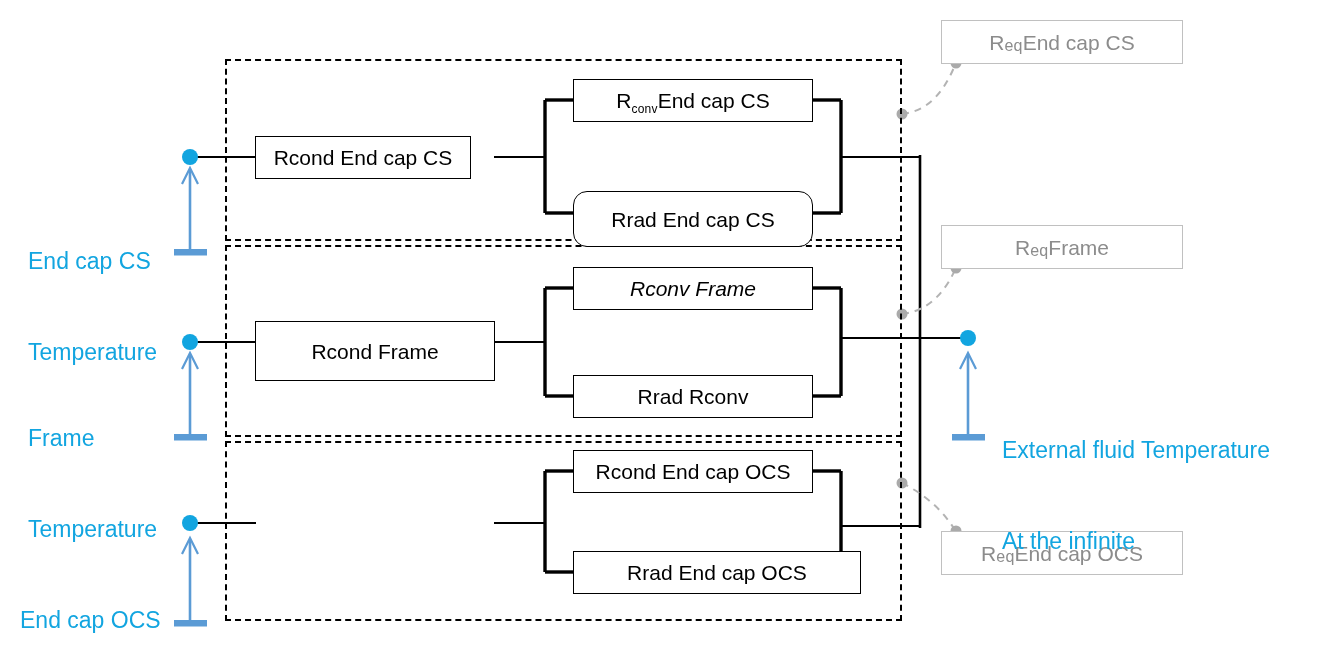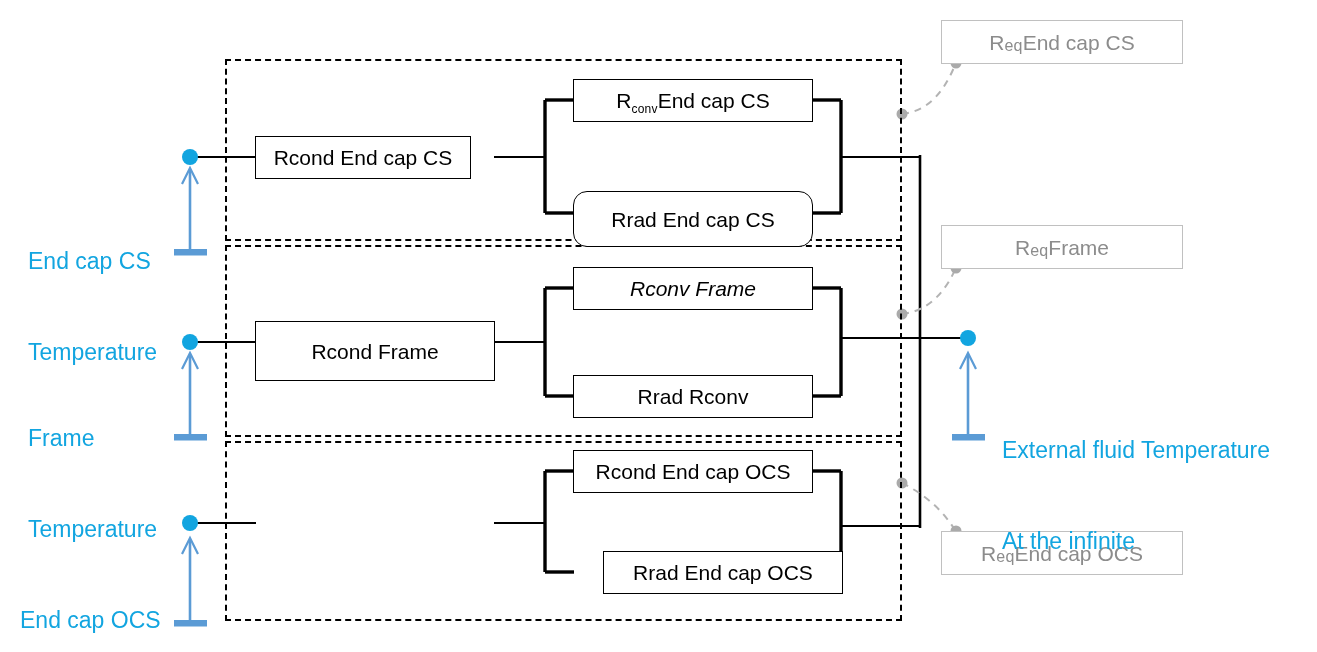--- a/index.html
+++ b/index.html
@@ -202,21 +202,21 @@
   </div>
   <div class="res-box" style="left:573px; top:375px; width:240px; height:43px;">
     <span>Rrad Rconv</span>
   </div>
 
   <div class="res-box" style="left:573px; top:450px; width:240px; height:43px;">
     <span>Rcond End cap OCS</span>
       <span class="sub"></span>
       <span></span>
   </div>
-  <div class="res-box" style="left:603px; top:551px; width:240px; height:43px;">
+  <div class="res-box" style="left:573px; top:551px; width:288px; height:43px;">
     <span>Rrad End cap OCS</span>
   </div>
 
   <div class="req-box" style="left:941px; top:20px; width:242px; height:44px;">
     <span>R</span>
       <span class="sub">eq</span>
       <span> End cap CS</span>
   </div>
   <div class="req-box" style="left:941px; top:225px; width:242px; height:44px;">
     <span>R</span>

